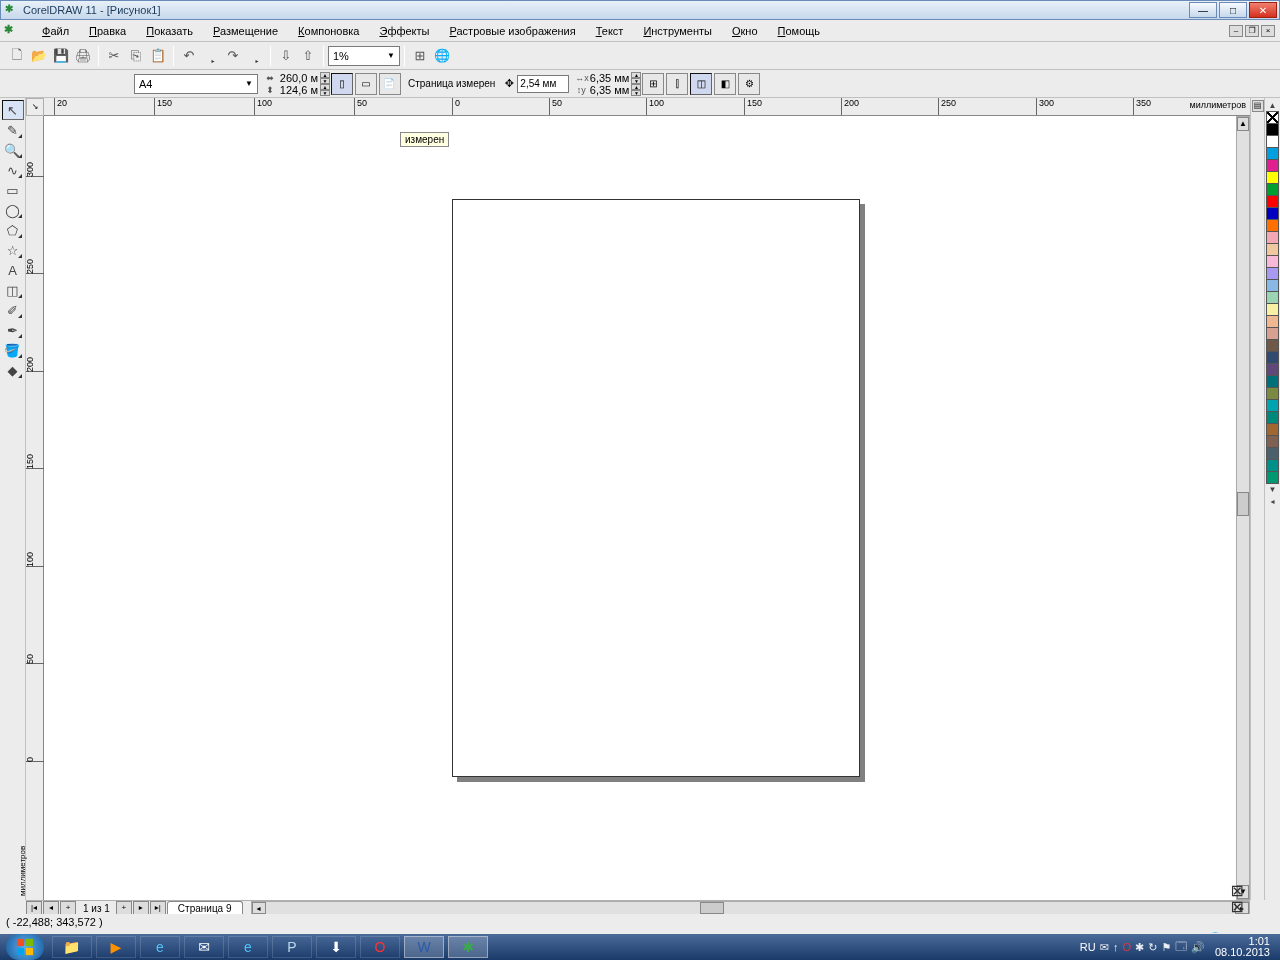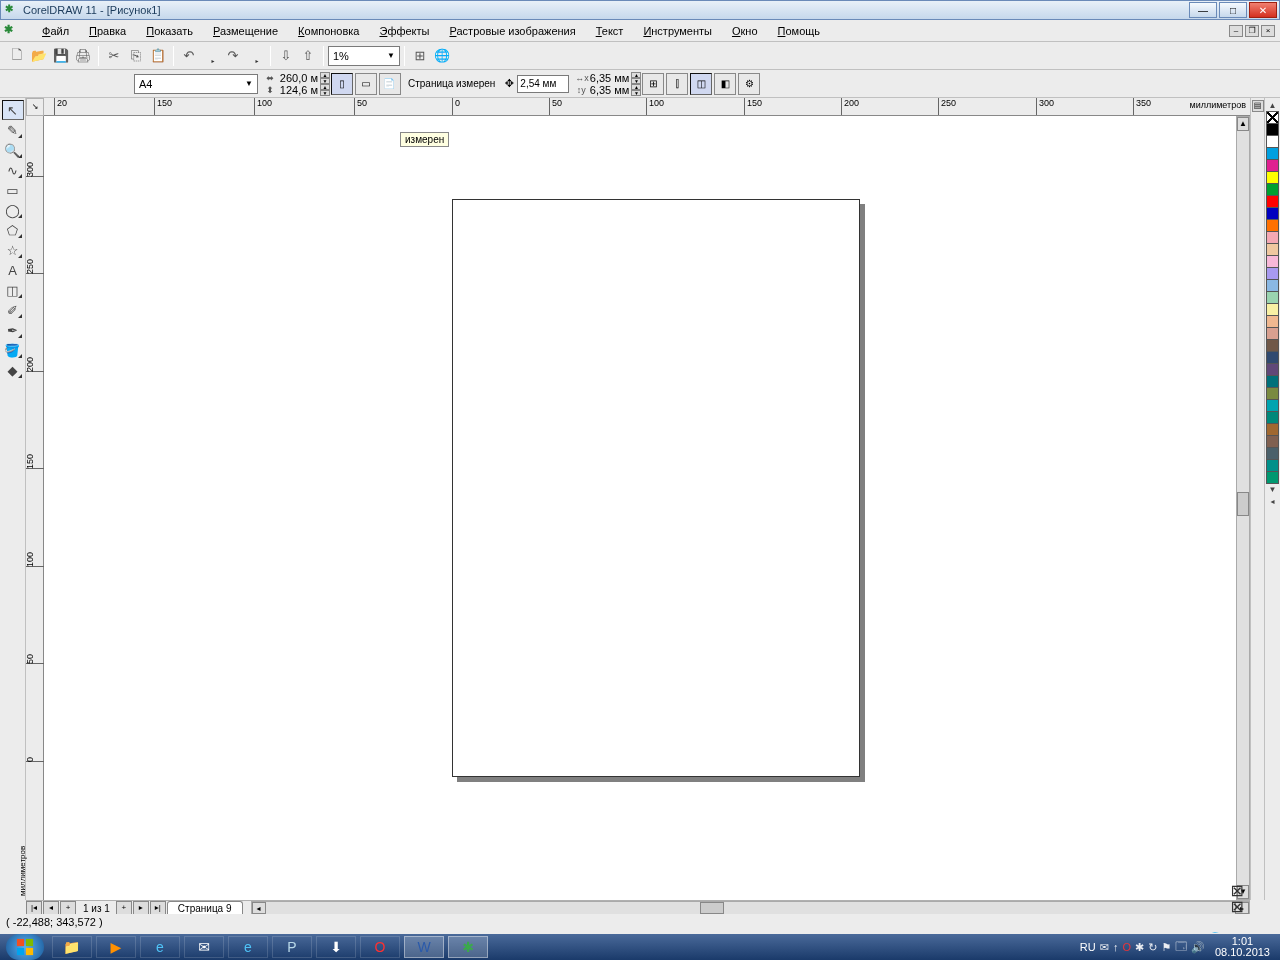--- a/index.html
+++ b/index.html
@@ -112,21 +112,21 @@
 .vscroll .thumb { position: absolute; left: 0; right: 0; top: 48%; height: 24px; background: #ccc; border: 1px solid #888; }
 
 
 .taskbar { position: absolute; left: 0; right: 0; bottom: 0; height: 26px; background: linear-gradient(to bottom, #4a6a9a, #1a3a6a); display: flex; align-items: center; }
 .taskbar .start { width: 38px; height: 26px; background: radial-gradient(circle at 50% 50%, #5ab0f0, #1a5a9a); border-radius: 14px; margin: 0 6px; display: flex; align-items: center; justify-content: center; }
 .taskbar .start .orb { width: 18px; height: 18px; }
 .taskbar .tbi { width: 40px; height: 22px; margin: 0 2px; border: 1px solid rgba(255,255,255,0.15); display: flex; align-items: center; justify-content: center; font-size: 14px; color: #fff; }
 .taskbar .tbi.active { background: rgba(255,255,255,0.2); border-color: rgba(255,255,255,0.4); }
 .taskbar .tray { margin-left: auto; display: flex; align-items: center; gap: 4px; padding-right: 4px; color: #fff; font-size: 10px; }
 .taskbar .tray .ico { font-size: 11px; opacity: 0.9; }
-.taskbar .clock { text-align: center; line-height: 11px; padding: 0 6px; }
+.taskbar .clock { text-align: right; line-height: 11px; padding: 0 6px; }
 </style>
 </head>
 <body>
 
 <div class="titlebar">
   <span class="app-ico">✱</span>
   <span class="title">CorelDRAW 11 - [Рисунок1]</span>
   <div class="winbtns">
     <div class="winbtn">—</div>
     <div class="winbtn">□</div>

